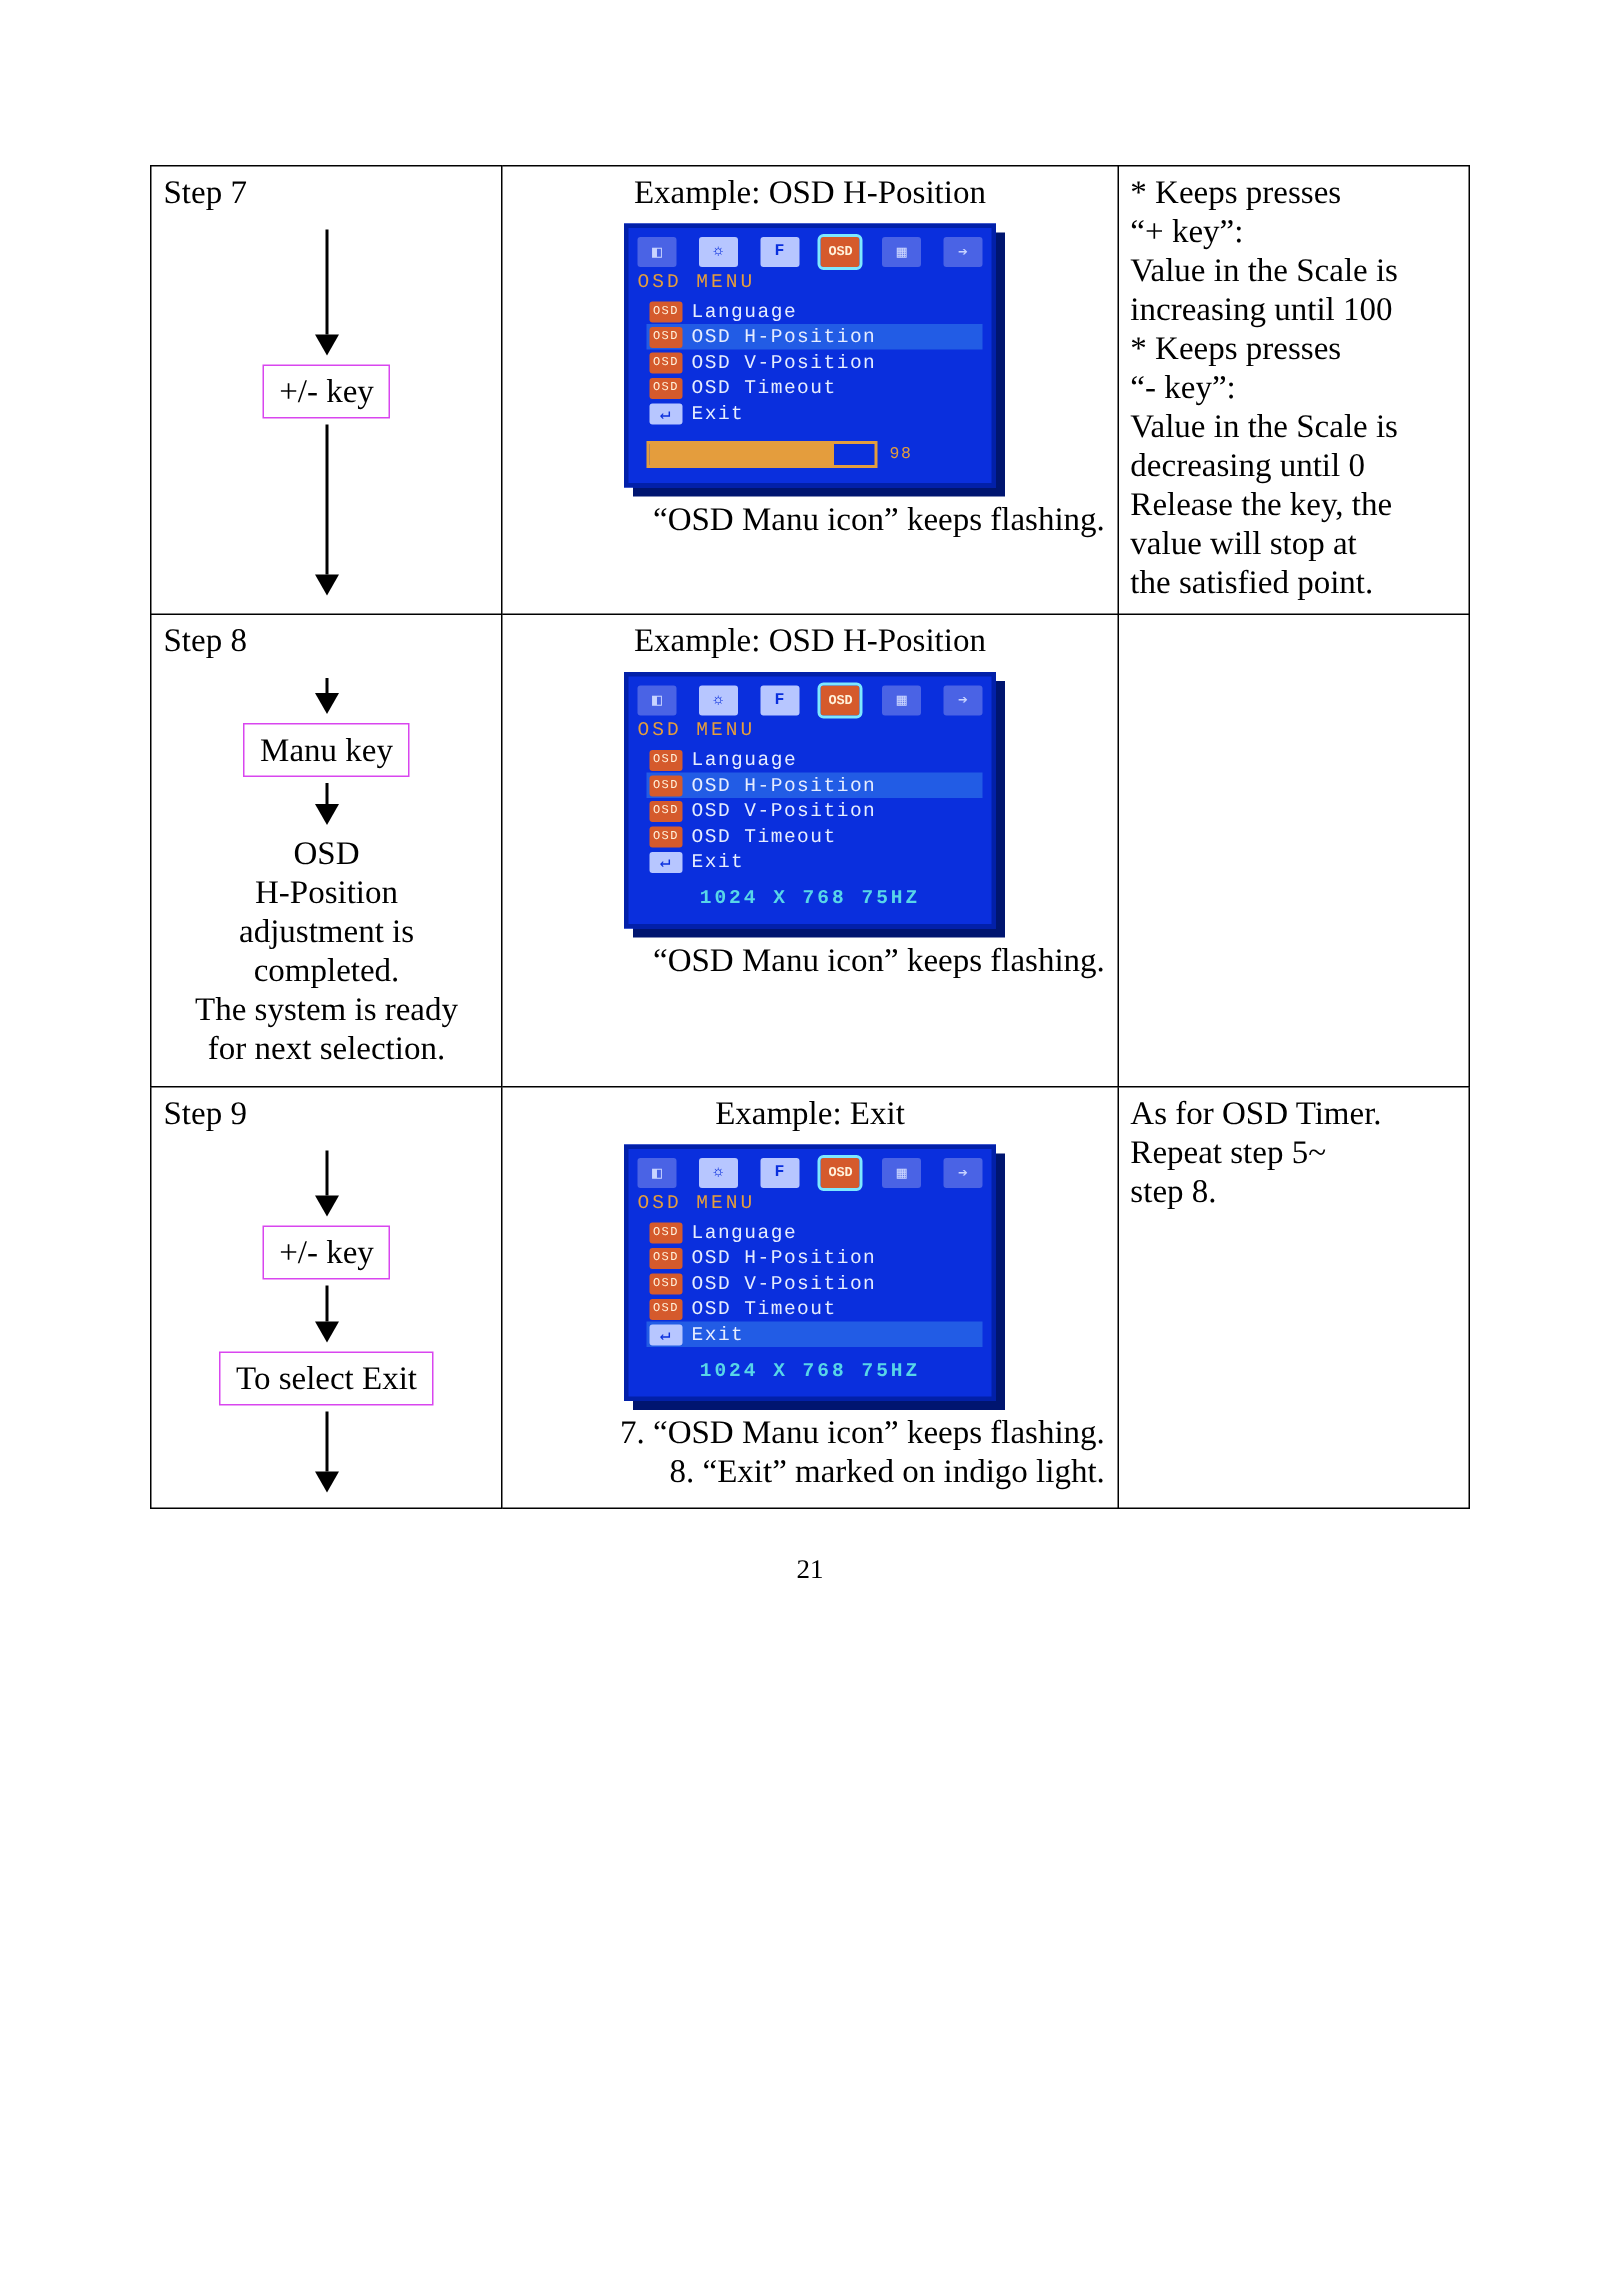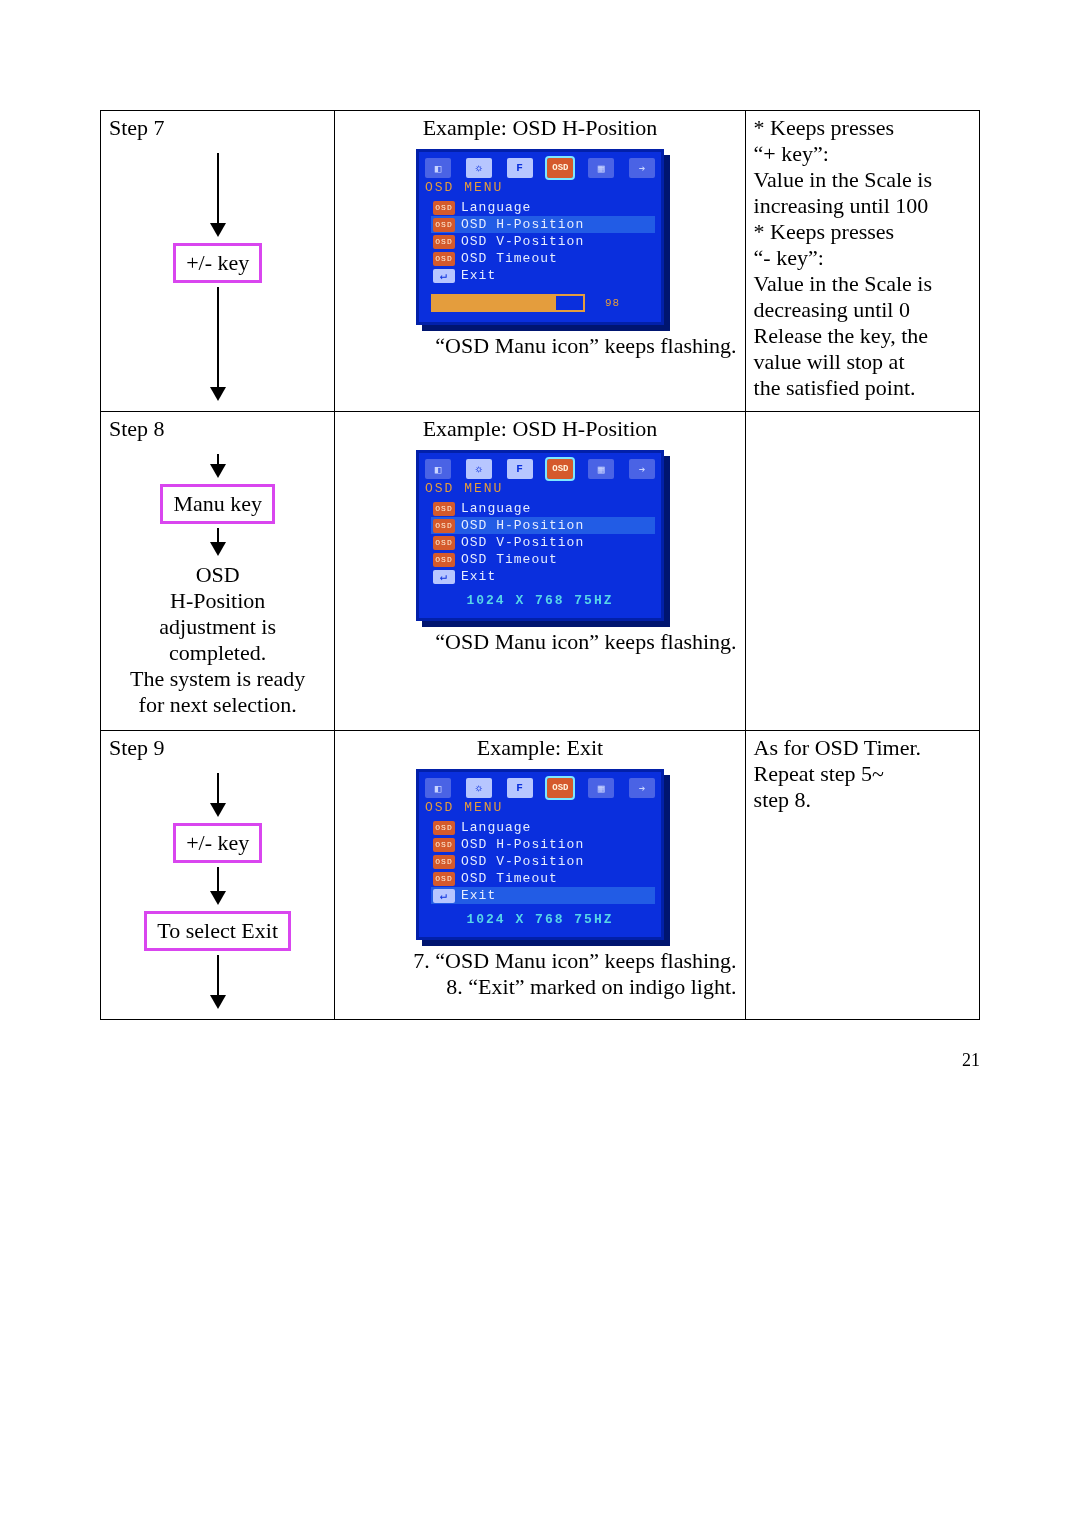--- a/index.html
+++ b/index.html
@@ -39,21 +39,21 @@
   .caption  { margin-top:8px;text-align:right; }
   .caption .num{ display:inline-block; width:20px; }
   
   .flowcol{
     display:flex;
     flex-direction:column;
     align-items:center;
     margin-top:6px;
   }
   .flowbox{
-    border:3px solid #d946ef;
+    border:1px solid #d946ef;
     padding:4px 10px;
     margin:4px 0;
     text-align:center;
     background:#fff;
     max-width:170px;
   }
   .flowtext{
     margin:4px 0;
     text-align:center;
     max-width:180px;
@@ -124,21 +124,21 @@
   }
   .osd-ico-exit{
     width:22px;height:14px;
     display:flex;align-items:center;justify-content:center;
     font-size:12px;
     color:#0a2fdd;
     background:#b7c6ff;
     border-radius:2px;
   }
   .osd-gauge{
-    display:flex;align-items:center;gap:20px;
+    display:flex;align-items:center;gap:8px;
     margin-top:10px;
     padding-left:6px;
   }
   .osd-gauge-track{
     flex:0 0 150px;height:var(--gauge-h);
     border:2px solid var(--osd-orange);
     background:var(--osd-bg);
     position:relative;
   }
   .osd-gauge-fill{
@@ -149,21 +149,21 @@
     font-size:11px;color:var(--osd-orange);letter-spacing:1px;
   }
   .osd-res{
     color:var(--osd-cyan);
     text-align:center;
     letter-spacing:2px;
     margin-top:8px;
     font-weight:bold;
   }
   .pagenum{
-    text-align:right;
+    text-align:center;
     font-size:18px;
     margin-top:30px;
   }
 </style>
 </head>
 <body>
 
 <table class="main">
 
 <tbody>

